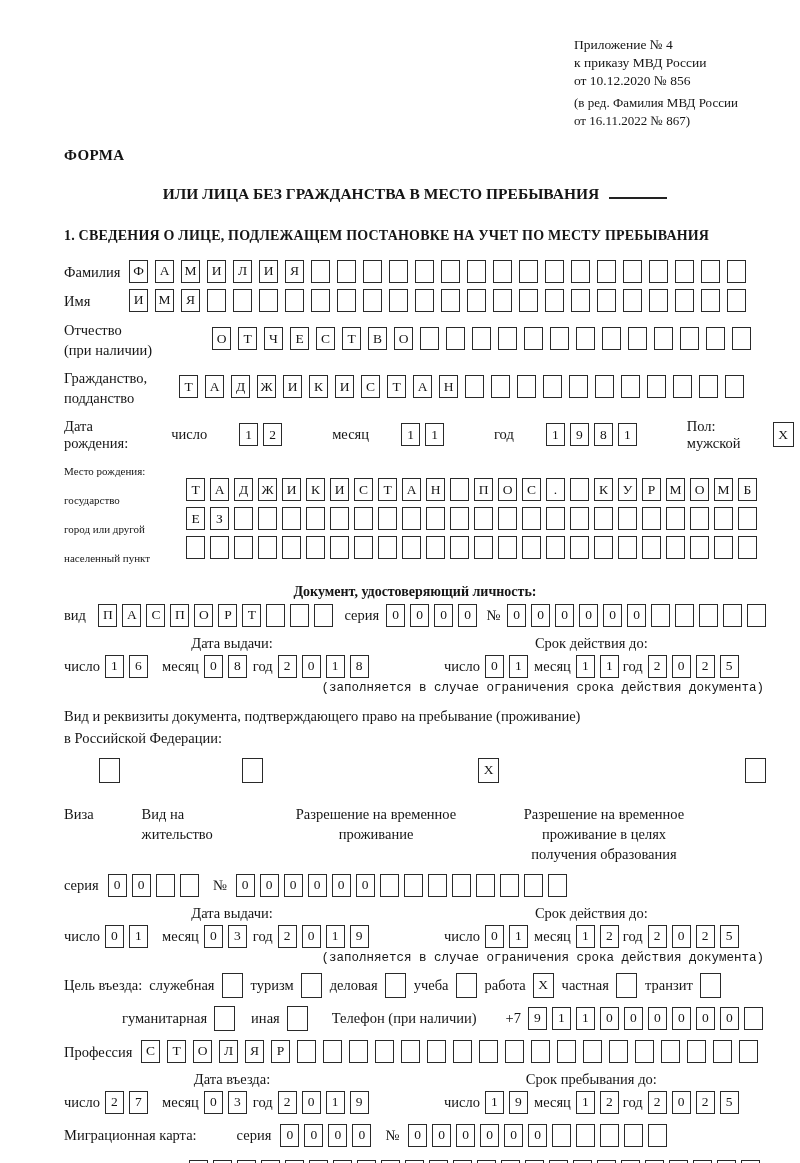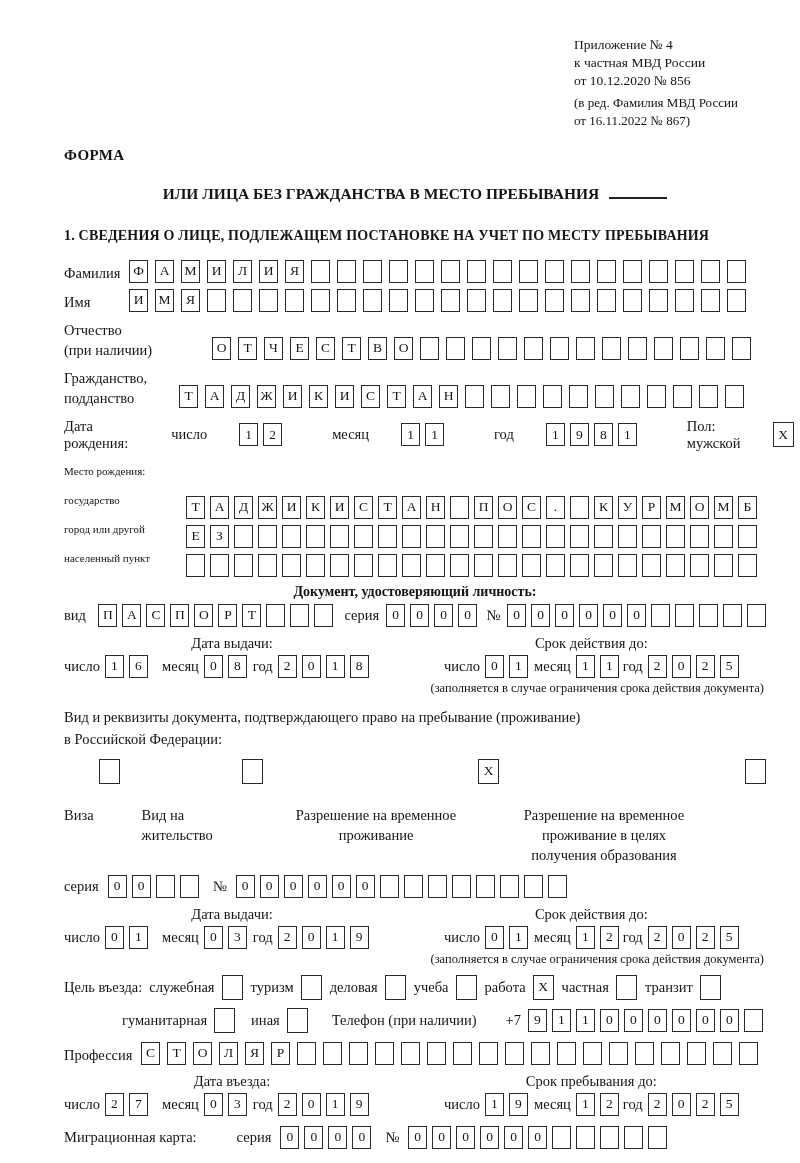--- a/index.html
+++ b/index.html
@@ -11,21 +11,21 @@
   }
   
   .hdr { margin-left:auto; width:192px; font-size:13.5px; line-height:1.32; }
   .hdr .note { margin-top:5px; font-size:13px; }
   .forma { text-align:left; font-weight:bold; font-size:15px; margin-top:18px; padding-right:4px; letter-spacing:.4px; }
   
   .title { text-align:center; font-weight:bold; font-size:15.5px; line-height:1.55; margin-top:18px; }
   .blank { display:inline-block; width:58px; border-bottom:2px solid #222; margin-left:10px; vertical-align:baseline; }
   .sec { font-weight:bold; font-size:14px; margin-top:22px; letter-spacing:.2px; }
   
-  .row { display:flex; align-items:flex-end; margin-top:6px; font-size:14.5px; line-height:20px; }
+  .row { display:flex; align-items:center; margin-top:6px; font-size:14.5px; line-height:20px; }
   .lbl { flex:none; padding-top:2px; }
   .w65 { width:65px; } .w148 { width:148px; } .w115 { width:115px; } .w75 { width:77px; }
   .stack { display:flex; flex-direction:column; }
   
   .boxes { display:inline-flex; gap:5px; flex:none; }
   .boxes.wide { gap:7px; }
   .box {
     width:19px; height:23px; box-sizing:border-box; flex:none;
     border:1.6px solid #2a2a2a; background:#fff;
     display:inline-flex; align-items:center; justify-content:center;
@@ -38,21 +38,21 @@
   .rowscol { display:flex; flex-direction:column; gap:6px; }
   
   .dates { display:flex; margin-top:8px; }
   .dg { }
   .dg-l { width:336px; }
   .dg-r { margin-left:44px; }
   .dhead { text-align:center; font-size:14.5px; margin-bottom:3px; }
   .drow { display:flex; align-items:center; font-size:14.5px; }
   .drow .dl { margin-right:5px; }
   .drow .gap { width:14px; }
-  .fnote { text-align:right; font-size:12.5px; margin-top:3px; padding-right:2px; }
+  .fnote { text-align:right; font-size:12.5px; margin-top:3px; padding-right:2px;font-family:Liberation Mono, monospace; }
   
   .intro { font-size:14.5px; line-height:1.55; margin-top:10px; }
   
   .opts { display:flex; align-items:flex-start; margin-top:8px; font-size:14.5px; }
   .opt { display:flex; align-items:flex-start; }
   .opt .opt-label { line-height:20px; padding-top:2px;margin-top:44px; }
   .opt .cbx { margin-left:9px; }
   .opt-c .opt-label { text-align:center; }
   .o2 { margin-left:22px; } .o3 { margin-left:20px; } .o3 .opt-label { width:186px; }
   .o4 { margin-left:16px;gap:43px; } .o4 .opt-label { width:178px; }
@@ -66,21 +66,21 @@
   .serrow .nsp { margin:0 9px 0 14px; }
 </style>
 </head>
 <body>
 
 <div class="page">
 
   <div class="hdr">
     <div>
         <div>Приложение № 4</div>
-        <div>к частная МВД России</div>
+        <div>к приказу МВД России</div>
         <div>от 10.12.2020 № 856</div>
       </div>
     <div class="note">
         <div>(в ред. Фамилия МВД России</div>
         <div>от 16.11.2022 № 867)</div>
       </div>
   </div>
   <div class="forma">ФОРМА</div>
 
   <div class="title">

